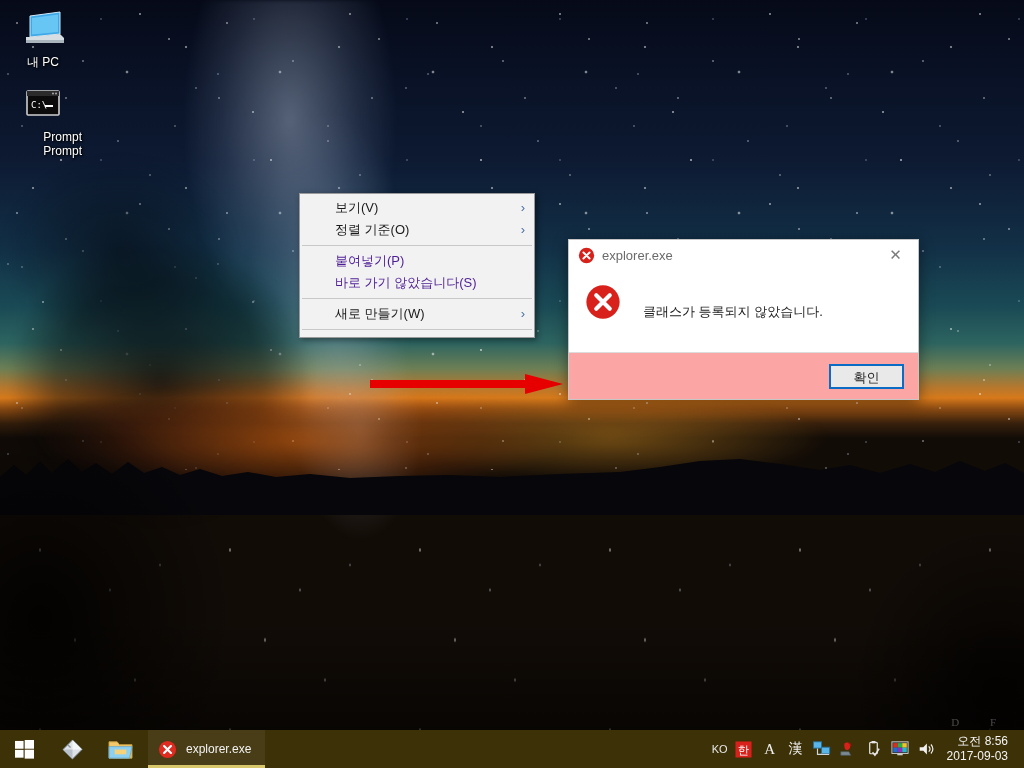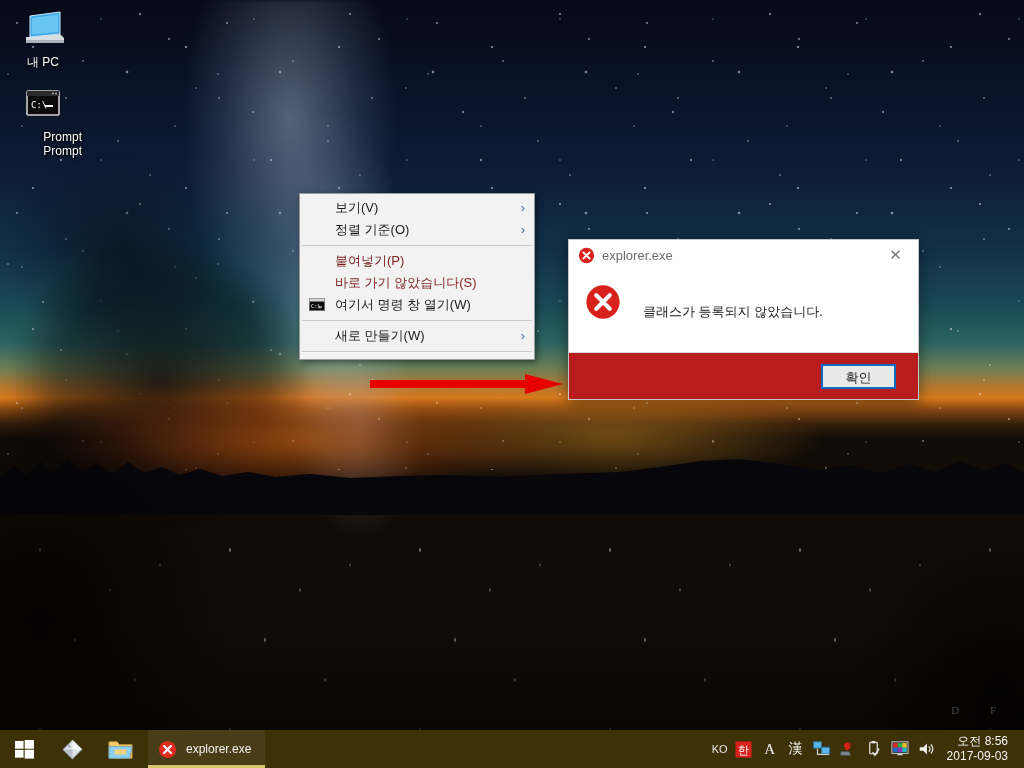--- a/index.html
+++ b/index.html
@@ -138,21 +138,21 @@
     opacity: .75;
   }
   
   .wp-vig {
     background:
       radial-gradient(ellipse 260px 300px at 40px 620px, rgba(0,0,0,0.85) 0%, rgba(0,0,0,0) 75%),
       radial-gradient(ellipse 200px 220px at 1000px 690px, rgba(0,0,0,0.8) 0%, rgba(0,0,0,0) 75%),
       linear-gradient(to bottom, rgba(0,0,0,0) 85%, rgba(0,0,0,0.55) 100%);
   }
   .wp-mark {
-    position: absolute; right: 14px; bottom: 52px;
+    position: absolute; right: 14px; bottom: 40px;
     color: rgba(225,230,240,0.30);
     font-size: 11px; letter-spacing: 14px;
     font-family: "Liberation Serif", serif;
     user-select: none;
   }
 
   
   #desk-icons { position: absolute; left: 0; top: 4px; width: 86px; }
   .desk-icon {
     width: 78px; margin: 0 0 10px 4px;
@@ -173,21 +173,21 @@
     border: 1px solid #9a9a9a;
     box-shadow: 2px 2px 6px rgba(0,0,0,0.45);
     padding: 3px 0 3px 0;
     font-size: 13px; color: #1a1a1a; margin-left: 43px;
   }
   .ctx-item {
     position: relative; height: 22px; line-height: 22px;
     padding-left: 35px; padding-right: 22px;
     white-space: nowrap;
   }
-  .ctx-item.disabled { color: #7f1d1d; }
+  .ctx-item.disabled { color: #4c1d95; }
   .ctx-item .sub {
     position: absolute; right: 9px; top: 0; height: 22px; line-height: 22px;
     color: #4a6fa5; font-size: 13px;
   }
   .ctx-sep { height: 1px; background: #c8c8c8; margin: 4px 2px 4px 2px; }
   .ctx-item .mi { position: absolute; left: 9px; top: 3px; width: 16px; height: 16px; }
   .ctx-item.boxed {
     outline: 3px solid #e00000;
     outline-offset: -1px;
     margin: 0 2px;
@@ -218,24 +218,24 @@
   }
   #dlg-body {
     flex: 1 1 auto; display: flex; align-items: flex-start;
     padding: 14px 24px 0 16px; background: #fff;
   }
   #dlg-body .msg {
     margin-left: 22px; margin-top: 19px;
     font-size: 13px; color: #1b1b1b;
   }
   #dlg-foot {
-    flex: 0 0 47px; background: #b91c1c;
+    flex: 0 0 47px; background: #fca5a5;
     border-top: 1px solid #dcdcdc;
     display: flex; align-items: center; justify-content: flex-end;
-    padding-right: 22px;
+    padding-right: 14px;
   }
   #dlg-ok {
     min-width: 75px; height: 25px; line-height: 23px; text-align: center;
     background: #e9e9e9; border: 2px solid #0a6cc4;
     font-size: 13px; color: #1b1b1b; padding: 0 10px;
   }
 
   
   #taskbar {
     position: absolute; left: 0; bottom: 0; width: 1024px; height: 38px;
@@ -327,29 +327,20 @@
     <div class="ctx-sep"></div>
 
     <div class="ctx-item disabled">
       <span>붙여넣기(P)</span>
     </div>
 
     <div class="ctx-item disabled">
       <span>바로 가기 않았습니다(S)</span>
     </div>
 
-    <div class="ctx-item">
-      <svg class="mi" viewBox="0 0 16 16">
-        <rect x="0.5" y="1.5" width="15" height="12" fill="#0d0d0d" stroke="#6d6d6d" stroke-width="1"></rect>
-        <rect x="0.5" y="1.5" width="15" height="3" fill="#d4d4d4"></rect>
-        <text x="2" y="11" font-family="DejaVu Sans Mono, monospace" font-size="5.5" fill="#ffffff">C:\</text>
-        <rect x="9" y="9.5" width="4" height="1" fill="#fff"></rect>
-      </svg>
-      <span>여기서 명령 창 열기(W)</span>
-    </div>
 
     <div class="ctx-sep"></div>
 
     <div class="ctx-item">
       <span>새로 만들기(W)</span>
       <span class="sub">›</span>
     </div>
 
     <div class="ctx-sep"></div>
 

